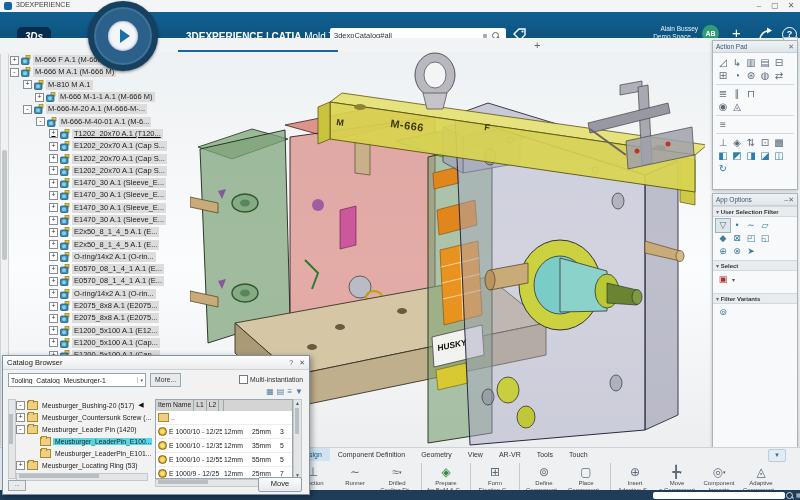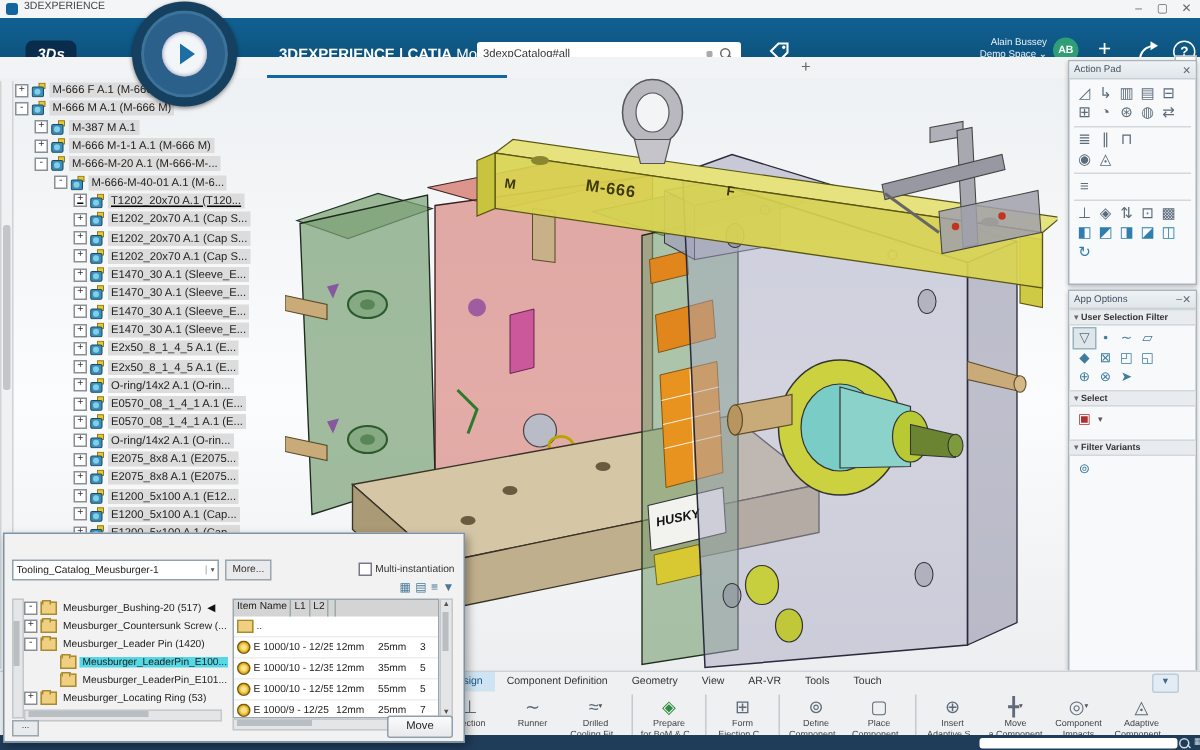--- a/index.html
+++ b/index.html
@@ -10,21 +10,21 @@
   #titlebar{left:0;top:0;width:800px;height:12px;background:#f4f5f6;border-bottom:1px solid #d8dadd;}
   #titlebar .appico{left:4px;top:2px;width:8px;height:8px;background:#1464a0;border-radius:2px;}
   #titlebar .t{left:16px;top:1px;font-size:7px;color:#444;}
   .winctl{top:1px;font-size:8px;color:#666;width:14px;text-align:center;line-height:10px;}
   
   #header{left:0;top:12px;width:800px;height:26px;background:linear-gradient(#116092,#0d547f);}
   #logo3ds{left:17px;top:15px;width:34px;height:21px;background:#0a2c4c;border-radius:5px;color:#fff;
            font-size:10px;font-weight:bold;font-style:italic;text-align:center;line-height:20px;}
   #brand{left:186px;top:19px;font-size:10px;color:#fff;white-space:nowrap;}
   #brand b{font-weight:bold;}
-  #searchbox{left:318px;top:16px;width:176px;height:15px;background:#fff;border-radius:2px;display:flex;align-items:center;}
+  #searchbox{left:330px;top:16px;width:176px;height:15px;background:#fff;border-radius:2px;display:flex;align-items:center;}
   #searchbox .val{flex:1;font-size:7.5px;color:#333;padding-left:4px;border:none;outline:none;background:transparent;height:11px;font-family:inherit;}
   .magico{width:5px;height:5px;border:1.3px solid #666;border-radius:50%;position:relative;margin-right:7px;}
   .magico::after{content:"";position:absolute;left:4px;top:4px;width:3px;height:1.3px;background:#666;transform:rotate(45deg);}
   .dotico{width:4px;height:4px;background:#aaa;border-radius:1px;margin-right:5px;}
   #tagico{left:512px;top:15px;}
   #username{right:102px;top:13px;text-align:right;font-size:6.5px;color:#e8f1f7;line-height:8px;}
   #avatar{left:702px;top:13px;width:17px;height:17px;border-radius:50%;background:#2f9e77;color:#fff;
           font-size:7px;font-weight:bold;text-align:center;line-height:17px;}
   #plusbtn{left:732px;top:13px;color:#fff;font-size:15px;line-height:16px;}
   #sharebtn{left:758px;top:15px;}
@@ -349,24 +349,24 @@
         <span class="lbl">M-666 M A.1 (M-666 M)</span>
       </div>
 
       <div class="tr-item" style="padding-left: 13px;">
         <span class="exp">+</span>
         <svg width="10" height="10" viewBox="0 0 10 10">
           <rect x="5" y="0.5" width="4" height="3.5" fill="#e8c830" stroke="#8a7010" stroke-width="0.6"></rect>
           <rect x="0.5" y="3" width="7.5" height="6.5" rx="1" fill="#3e8fb8" stroke="#1c4a66" stroke-width="0.7"></rect>
           <circle cx="4" cy="6.2" r="2" fill="#7fd0e8"></circle>
         </svg>
-        <span class="lbl">M-387 M A.1</span>
-      </div>
-
-      <div class="tr-item" style="padding-left: 13px;">
+        <span class="lbl">M-810 M A.1</span>
+      </div>
+
+      <div class="tr-item" style="padding-left: 25px;">
         <span class="exp">+</span>
         <svg width="10" height="10" viewBox="0 0 10 10">
           <rect x="5" y="0.5" width="4" height="3.5" fill="#e8c830" stroke="#8a7010" stroke-width="0.6"></rect>
           <rect x="0.5" y="3" width="7.5" height="6.5" rx="1" fill="#3e8fb8" stroke="#1c4a66" stroke-width="0.7"></rect>
           <circle cx="4" cy="6.2" r="2" fill="#7fd0e8"></circle>
         </svg>
         <span class="lbl">M-666 M-1-1 A.1 (M-666 M)</span>
       </div>
 
       <div class="tr-item" style="padding-left: 13px;">
@@ -775,20 +775,26 @@
 
   <div id="navystrip" class="abs">
     <input id="statusfield" style="">
     <div id="statusicons">
       <span class="magico"></span>
       <span class="grid">▦</span>
     </div>
   </div>
 
   <div id="catalog" class="abs">
+    <div id="cb-title">
+      <span>Catalog Browser</span>
+      <span class="sp"></span>
+      <span class="b">?</span>
+      <span class="b">✕</span>
+    </div>
     <div class="cb-row2">
       <div id="cb-select">
         <span class="v">Tooling_Catalog_Meusburger-1</span>
         <span class="c">▾</span>
       </div>
       <div id="cb-more">More...</div>
     </div>
     <div id="cb-multi">
       <span class="box"></span>
       <span>Multi-instantiation</span>

